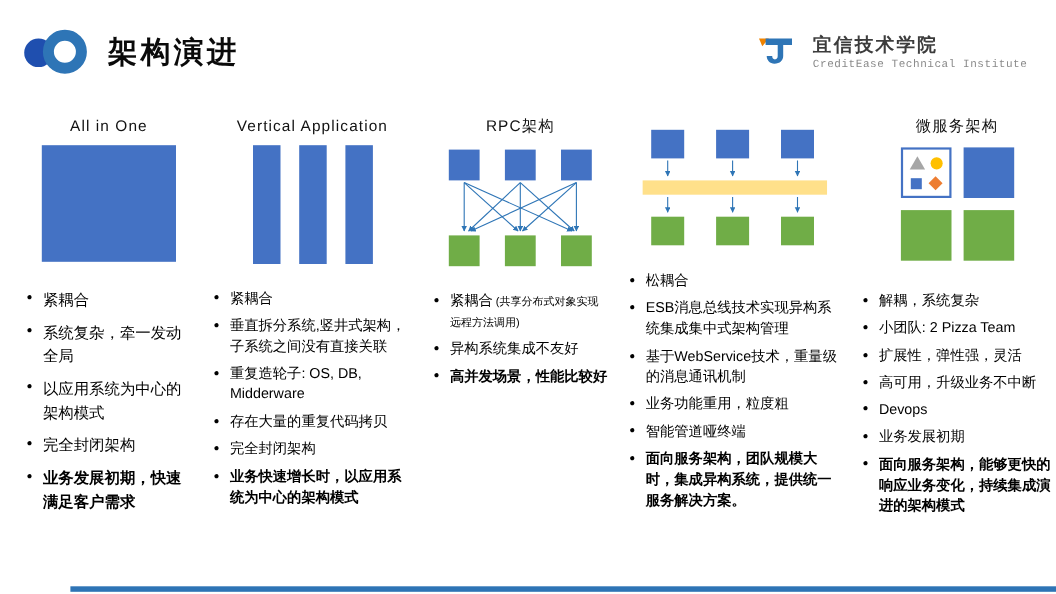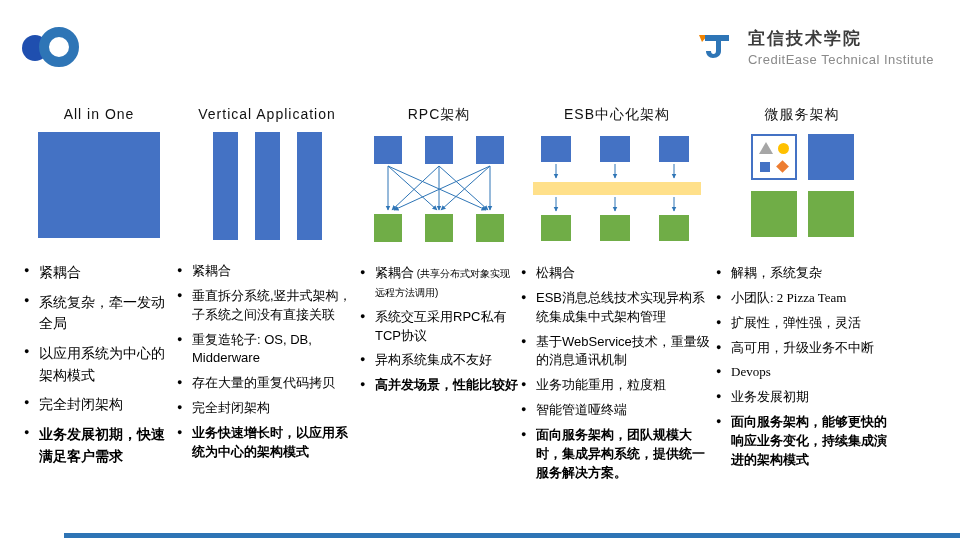--- a/index.html
+++ b/index.html
@@ -11,29 +11,29 @@
   }
   
   header { display:flex; align-items:center; padding: 16px 26px 0 22px; height: 78px; }
   .logo { position:relative; width: 66px; height: 46px; flex: 0 0 auto; }
   .logo-dot { position:absolute; left:0; top:11px; width:26px; height:26px; border-radius:50%; background: var(--logo-dark); }
   .logo-ring { position:absolute; left:17px; top:3px; width:40px; height:40px; border-radius:50%; border: 10px solid var(--logo-light); background:#fff; }
   h1.title { font-size: 27px; font-weight: 800; letter-spacing: 3px; margin-left: 10px; color:#0a0a0a; }
   .brand { margin-left:auto; display:flex; align-items:center; gap:16px; }
   .brand-text { display:flex; flex-direction:column; }
   .brand-cn { font-size: 17px; font-weight: 700; color:#3c3c3c; letter-spacing: 2px; }
-  .brand-en { font-size: 13px; color:#8a8a8a; letter-spacing: .5px; margin-top: 2px; }
-  
-  main.columns { position:absolute; top: 106px; left: 24px; right: 6px; display:flex; gap: 3px; }
+  .brand-en { font-size: 10px; color:#8a8a8a; letter-spacing: .5px; margin-top: 2px; font-family: Liberation Mono, monospace; }
+  
+  main.columns { position:absolute; top: 106px; left: 24px; right: 6px; display:flex; gap: 20px; }
   .col { flex: 0 0 auto; }
   .col:nth-child(1){ width: 150px; }
   .col:nth-child(2){ width: 180px; }
   .col:nth-child(3){ width: 158px; }
   .col:nth-child(4){ width: 192px; }
-  .col:nth-child(5){ width: 172px; font-family: Liberation Serif, serif; }
+  .col:nth-child(5){ width: 172px; }
   .col-title { font-size: 14px; font-weight: 500; text-align:center; letter-spacing: 1px; color:#111; }
   .diagram { height: 114px; margin-top: 10px; display:flex; justify-content:center; align-items:flex-start; }
   ul.bullets { list-style:none; margin-top: 16px; }
   ul.bullets li { position:relative; padding-left: 15px; margin-bottom: 6px; font-size: 13px; line-height: 1.45; }
   ul.bullets li::before { content:'●'; position:absolute; left:0; top:2px; font-size: 9px; }
   ul.bullets li.bold { font-weight: 700; }
   .col:nth-child(1) ul.bullets li { font-size: 14px; line-height: 1.55; margin-bottom: 8px; }
   .note { font-size: 10px; font-weight: 400; }
   
   .f-blue { fill: var(--blue); } .f-green { fill: var(--green); } .f-yellow { fill: var(--yellow); }
@@ -56,20 +56,21 @@
 </head>
 <body>
 
 <div class="slide">
 
   <header>
     <div class="logo">
       <span class="logo-dot"></span>
       <span class="logo-ring"></span>
     </div>
+    <h1 class="title">架构演进</h1>
     <div class="brand">
       <svg width="36" height="32" viewBox="0 0 36 32">
         <path d="M3 4 L12 4 L6 11 Z" fill="#F08300"></path>
         <path d="M9 4 H33 V10 H25 V20 C25 24 22 27 17 27 C13 27 10 24 10 20 H15 C15 22 16 23 17.5 23 C19 23 20 22 20 20 V10 H9 Z" fill="#2E75B6"></path>
       </svg>
       <div class="brand-text">
         <div class="brand-cn">宜信技术学院</div>
         <div class="brand-en">CreditEase Technical Institute</div>
       </div>
     </div>
@@ -136,28 +137,26 @@
     </g>
     <g>
       <rect class="f-green" x="10" y="80" width="28" height="28"></rect>
       <rect class="f-green" x="61" y="80" width="28" height="28"></rect>
       <rect class="f-green" x="112" y="80" width="28" height="28"></rect>
     </g>
   </svg>
 </div>
     <ul class="bullets">
           <li>紧耦合<span class="note"> (共享分布式对象实现远程方法调用)</span></li>
-          <li>系统交互采用RPC私有TCP协议</li>
           <li>异构系统集成不友好</li>
           <li class="bold">高并发场景，性能比较好</li>
         </ul>
   </section>
 
   <section class="col">
-    <h2 class="col-title">ESB中心化架构</h2>
     <div class="diagram">
   <svg width="168" height="112" viewBox="0 0 168 112">
     <defs>
       <marker id="arrowE" markerWidth="7" markerHeight="7" refX="4.5" refY="2.5" orient="auto">
         <path d="M0,0 L5,2.5 L0,5 Z" fill="#2E75B6"></path>
       </marker>
     </defs>
     <g>
       <rect class="f-blue" x="8" y="2" width="30" height="26"></rect>
       <rect class="f-blue" x="67" y="2" width="30" height="26"></rect>

